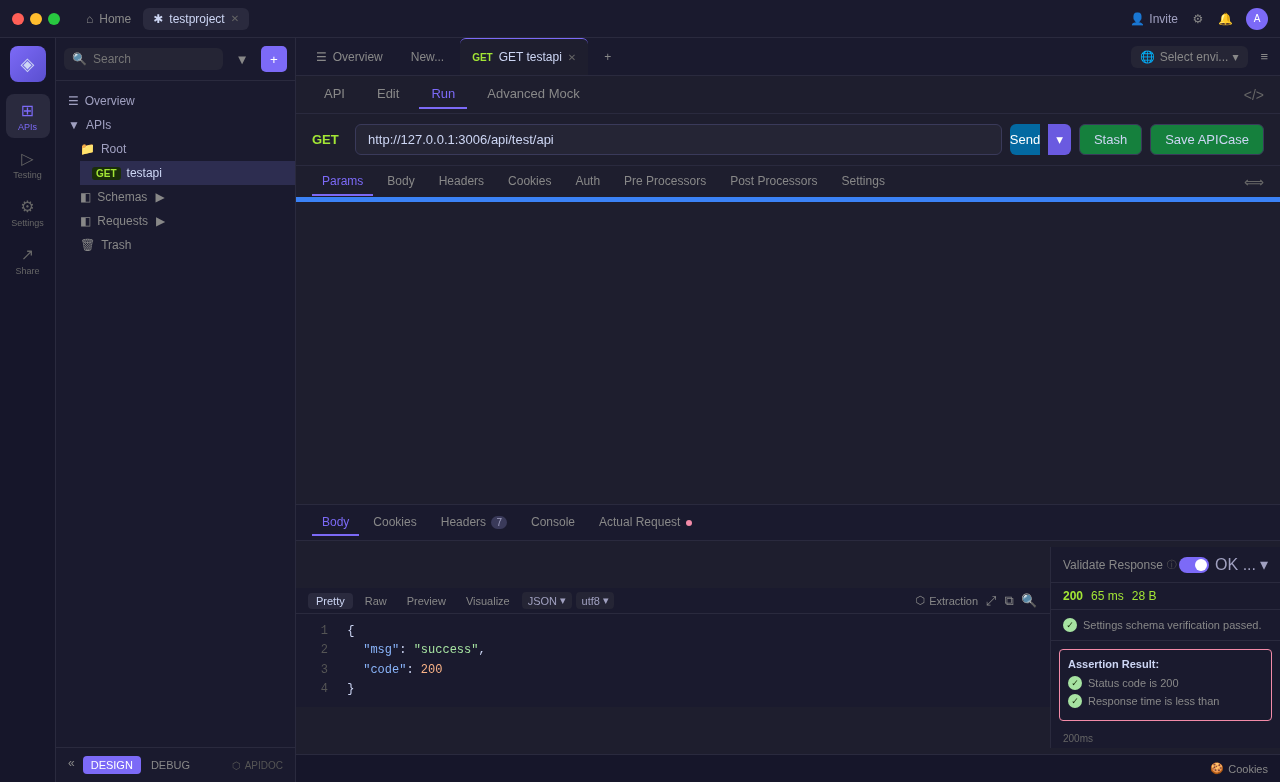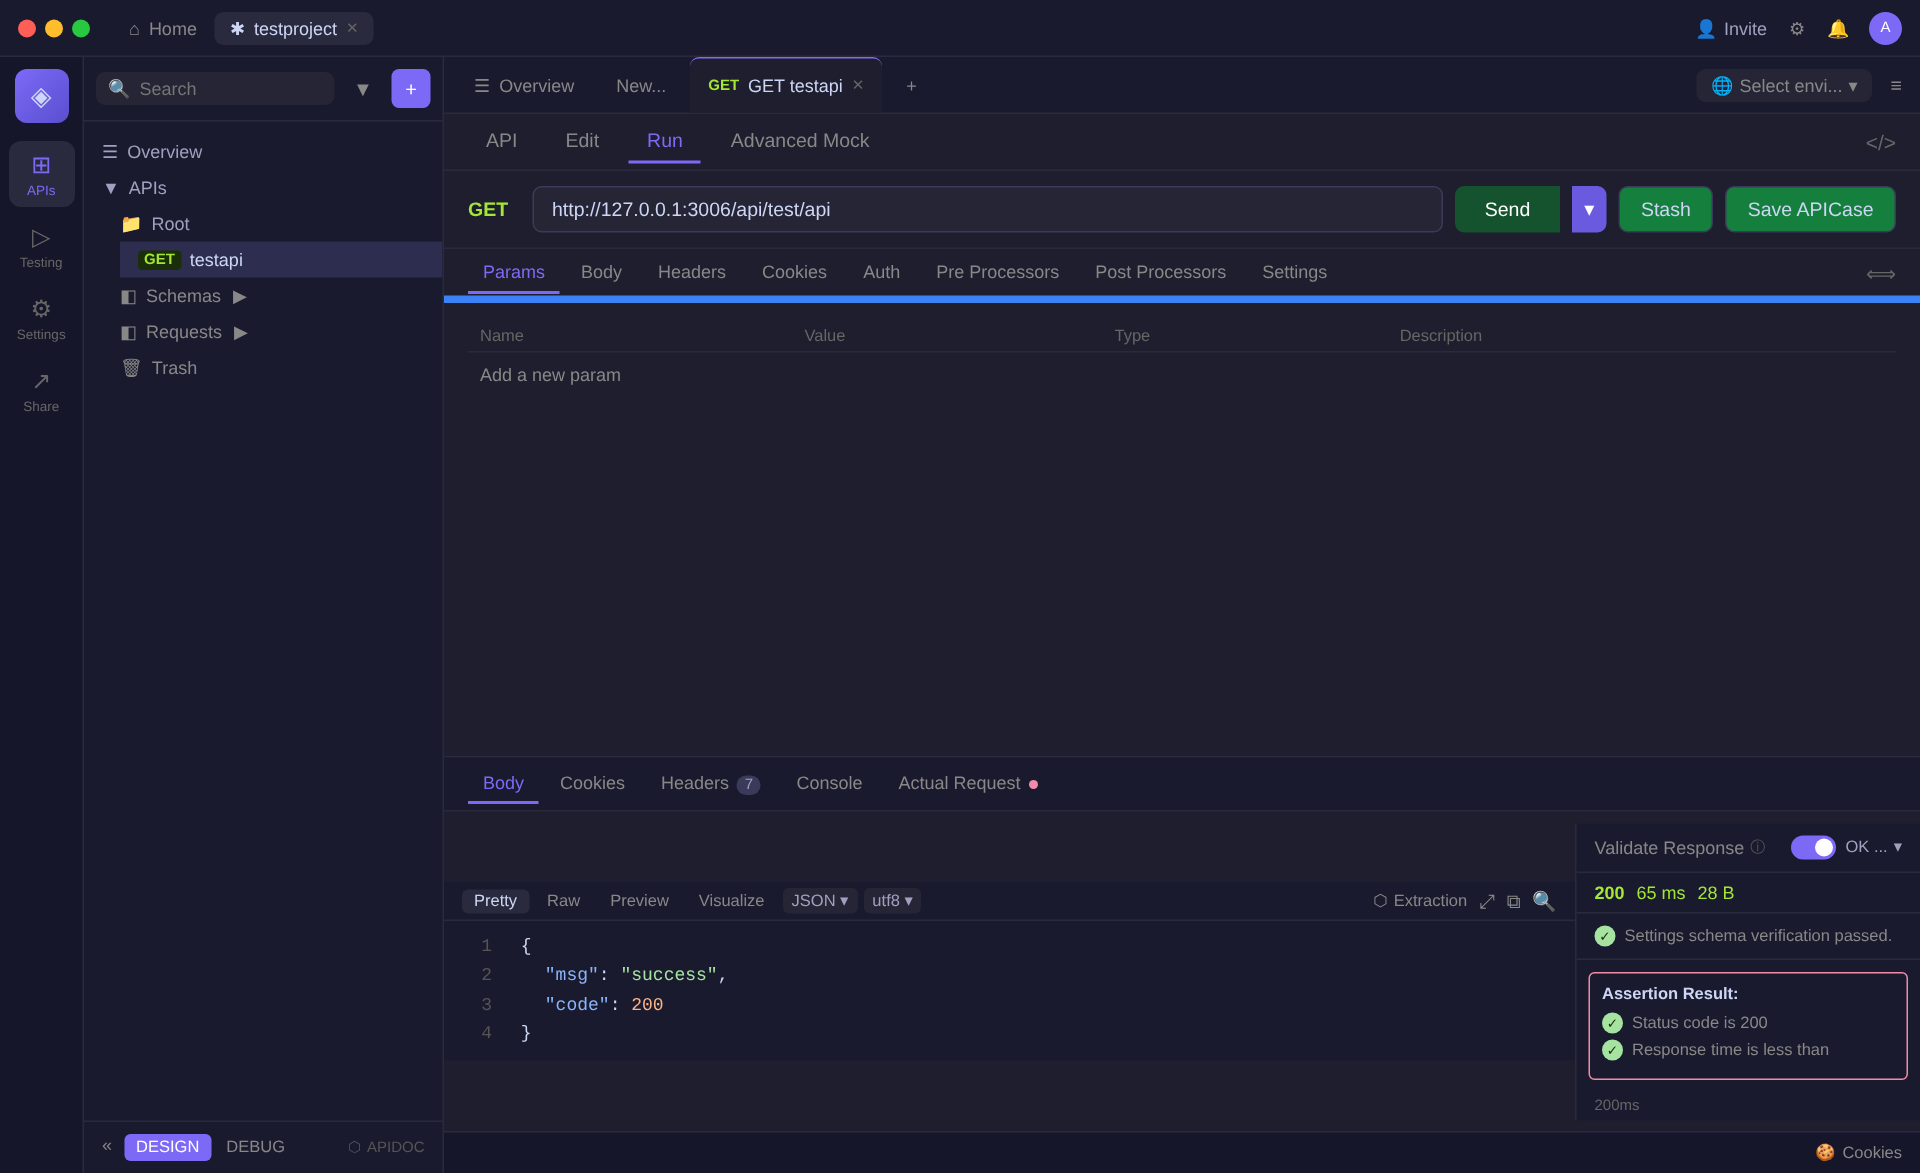--- a/index.html
+++ b/index.html
@@ -358,25 +358,25 @@
       flex: 1;
       background: #252535;
       border: 1px solid #3a3a5a;
       border-radius: 6px;
       padding: 7px 12px;
       color: #cdd6f4;
       font-size: 13px;
       outline: none;
     }
     .send-btn {
-      background: #14532d;
+      background: #0369a1;
       color: white;
       border: none;
       border-radius: 6px 0 0 6px;
-      padding: 8px 20px;
+      padding: 8px 0;
       font-size: 13px;
       cursor: pointer;
       font-weight: 500;
     }
     .send-dropdown {
       background: #6a5ae0;
       color: white;
       border: none;
       border-radius: 0 6px 6px 0;
       padding: 8px 8px;
@@ -618,21 +618,21 @@
       width: 12px;
       height: 12px;
       background: white;
       border-radius: 50%;
     }
     .ok-dropdown {
       display: flex;
       align-items: center;
       gap: 4px;
       color: #a0a0c0;
-      font-size: 11px;
+      font-size: 16px;
       cursor: pointer;
     }
     .status-bar {
       padding: 6px 12px;
       display: flex;
       align-items: center;
       gap: 8px;
       border-bottom: 1px solid #2a2a3e;
     }
     .status-code {
@@ -878,35 +878,20 @@
       <div class="params-tab">Auth</div>
       <div class="params-tab">Pre Processors</div>
       <div class="params-tab">Post Processors</div>
       <div class="params-tab">Settings</div>
       <div class="params-tab-right">
         <span style="color:#666;font-size:14px;">⟺</span>
       </div>
     </div>
 
     <div class="params-section">
-      <table class="params-table">
-        <thead>
-          <tr>
-            <th>Name</th>
-            <th>Value</th>
-            <th>Type</th>
-            <th>Description</th>
-          </tr>
-        </thead>
-        <tbody>
-          <tr>
-            <td colspan="4" class="add-param-row">Add a new param</td>
-          </tr>
-        </tbody>
-      </table>
     </div>
 
     <div class="response-area">
       <div class="response-tab-bar">
         <div class="response-tab active">Body</div>
         <div class="response-tab">Cookies</div>
         <div class="response-tab">
           <span>Headers</span>
           <span class="response-tab-badge">7</span>
         </div>

